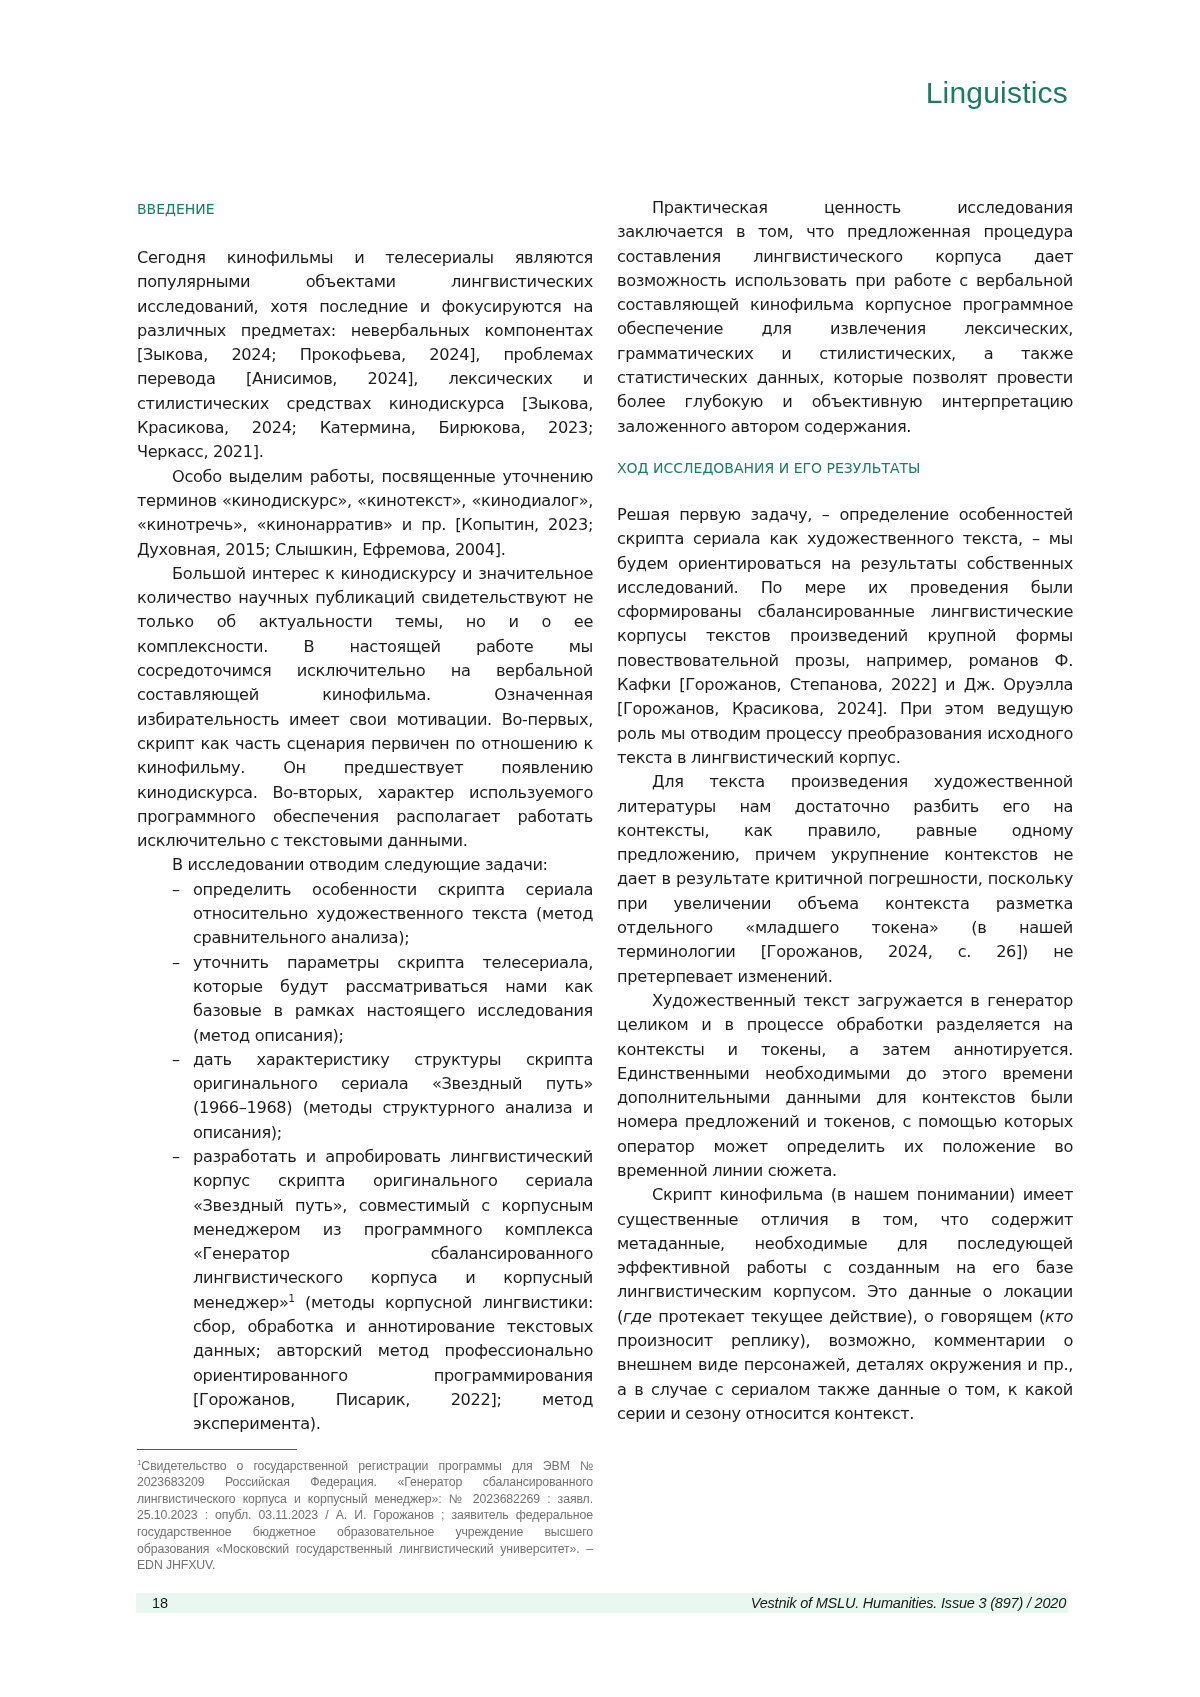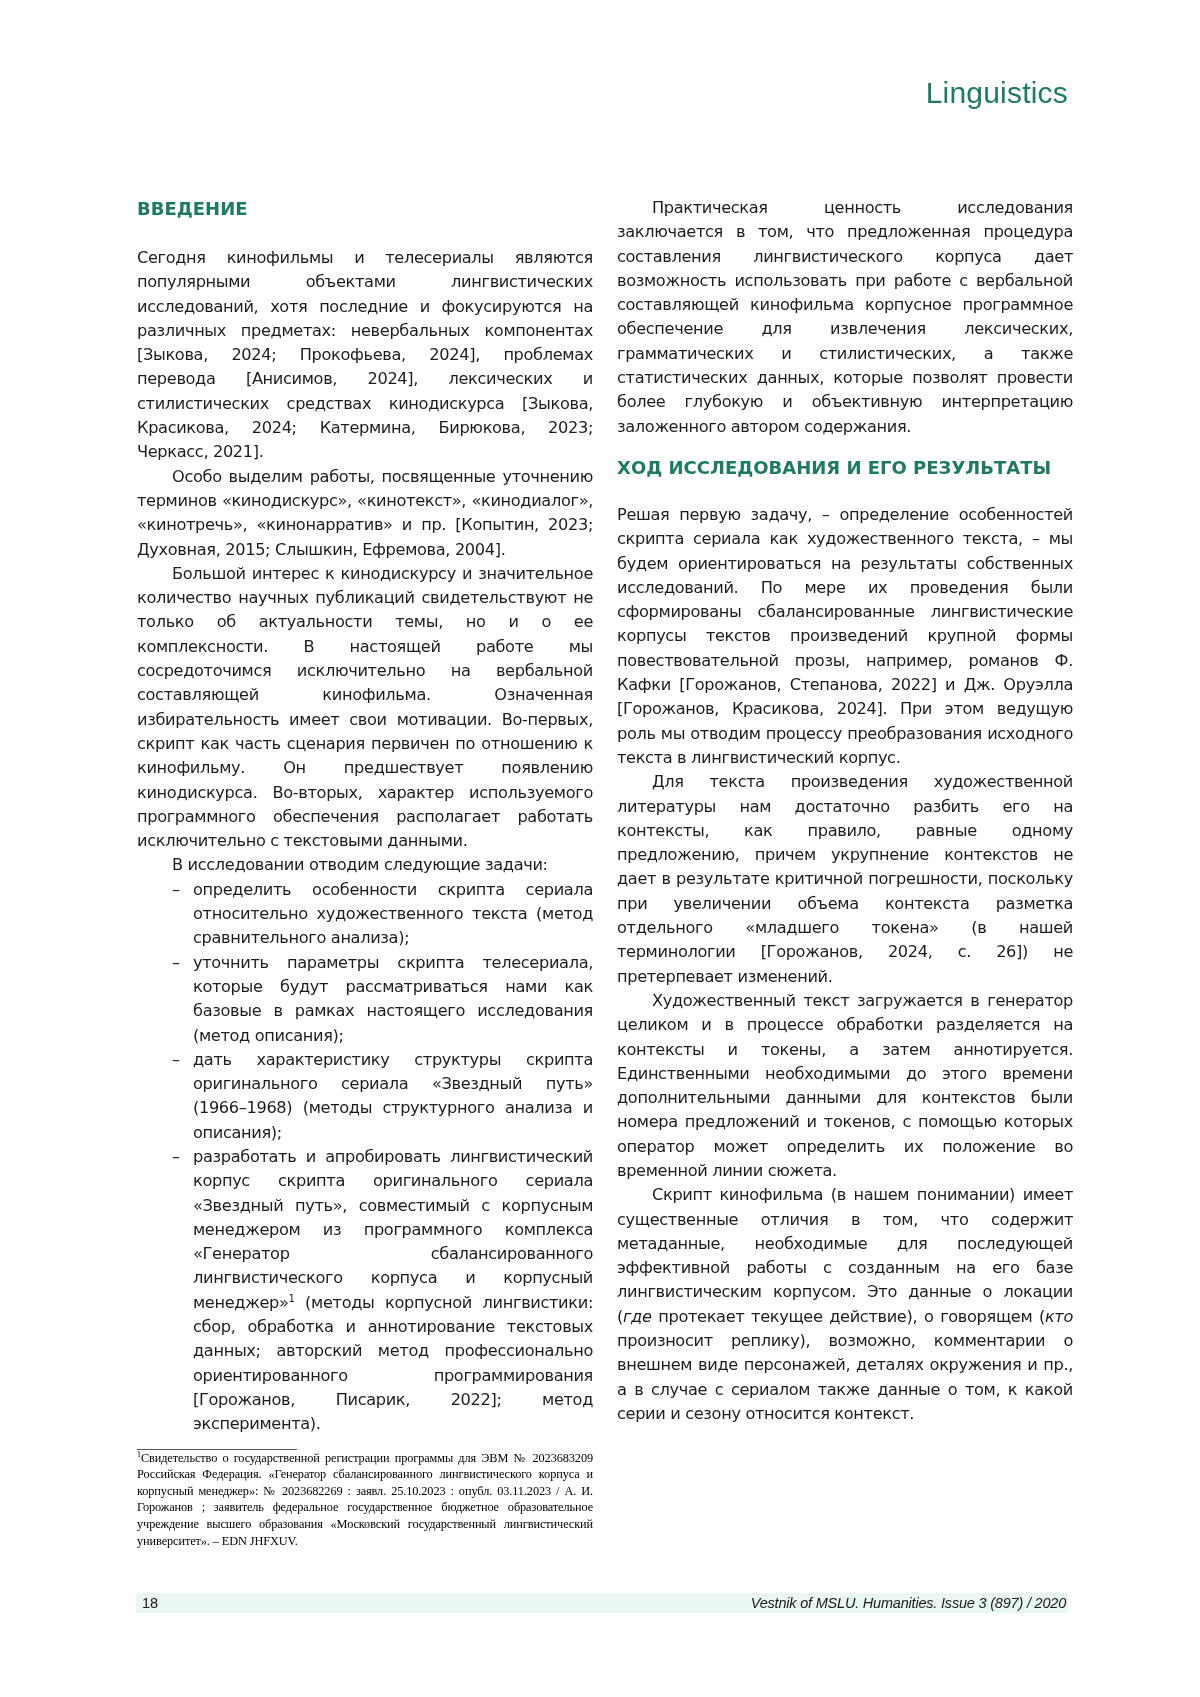--- a/index.html
+++ b/index.html
@@ -6,46 +6,46 @@
     body { width: 1200px; height: 1697px; position: relative; overflow: hidden; color: #1d1d1d; }
     .running-head {
       position: absolute; right: 132px; top: 76px;
       font-family: "Liberation Sans", sans-serif; font-size: 30px; color: #1d7a63;
       letter-spacing: 0.2px;
     }
     .col { position: absolute; top: 196px; width: 456px; font-family: "DejaVu Sans", sans-serif; font-size: 16.2px; line-height: 24.3px; letter-spacing: -0.35px; }
     .col-left { left: 137px; }
     .col-right { left: 617px; top: 196px; }
     .section-heading {
-      font-family: "DejaVu Sans", sans-serif; font-weight: bold; color: #1d7a63; font-size: 18px;
+      font-family: "DejaVu Sans", sans-serif; font-weight: normal; color: #1d7a63; font-size: 14px;
       margin: 0; line-height: 26px; letter-spacing: 0;
     }
     .section-heading.first { margin-bottom: 24px; }
     .section-heading.mid { margin-top: 16px; margin-bottom: 22px; }
     p { margin: 0; text-align: justify; hyphens: manual; }
     p.indent { text-indent: 35px; }
     p.noindent { text-indent: 0; }
     ul.tasks { list-style: none; margin: 0; padding: 0 0 0 56px; }
     ul.tasks li { position: relative; text-align: justify; }
     ul.tasks li .dash { position: absolute; left: -21px; top: 0; }
     sup { font-size: 10px; line-height: 0; vertical-align: super; }
     em { font-style: italic; }
     .footnote-rule { width: 160px; height: 1px; background: #555; margin-top: 12px; }
     .footnote {
-      font-family: Liberation Serif, serif; font-size: 12.3px; line-height: 16.6px; color: #000000;
-      text-align: justify; margin-top: 0; letter-spacing: -0.1px;
+      font-family: Liberation Sans, sans-serif; font-size: 12.3px; line-height: 16.6px; color: #737373;
+      text-align: justify; margin-top: 8px; letter-spacing: -0.1px;
     }
     .footnote sup { font-size: 8px; }
     .footer-band {
       position: absolute; left: 136px; top: 1593px; width: 932px; height: 20px;
       background: #e8f7ef;
       display: flex; align-items: center; justify-content: space-between;
       font-family: "Liberation Sans", sans-serif; font-size: 14.5px; color: #1a1a1a;
     }
-    .page-number { padding-left: 6px; }
+    .page-number { padding-left: 16px; }
     .journal-info { font-style: italic; padding-right: 2px; letter-spacing: -0.2px; }
   </style>
 </head>
 <body>
 
 <div class="running-head">Linguistics</div>
 
 <div class="col col-left">
   <h2 class="section-heading first">ВВЕДЕНИЕ</h2>
   <p class="noindent">Сегодня кинофильмы и телесериалы являются популярными объектами лингвистических исследований, хотя последние и фокусируются на различных предметах: невербальных компонентах [Зыкова, 2024; Прокофьева, 2024], проблемах перевода [Анисимов, 2024], лексических и стилистических средствах кинодискурса [Зыкова, Красикова, 2024; Катермина, Бирюкова, 2023; Черкасс, 2021].</p>

